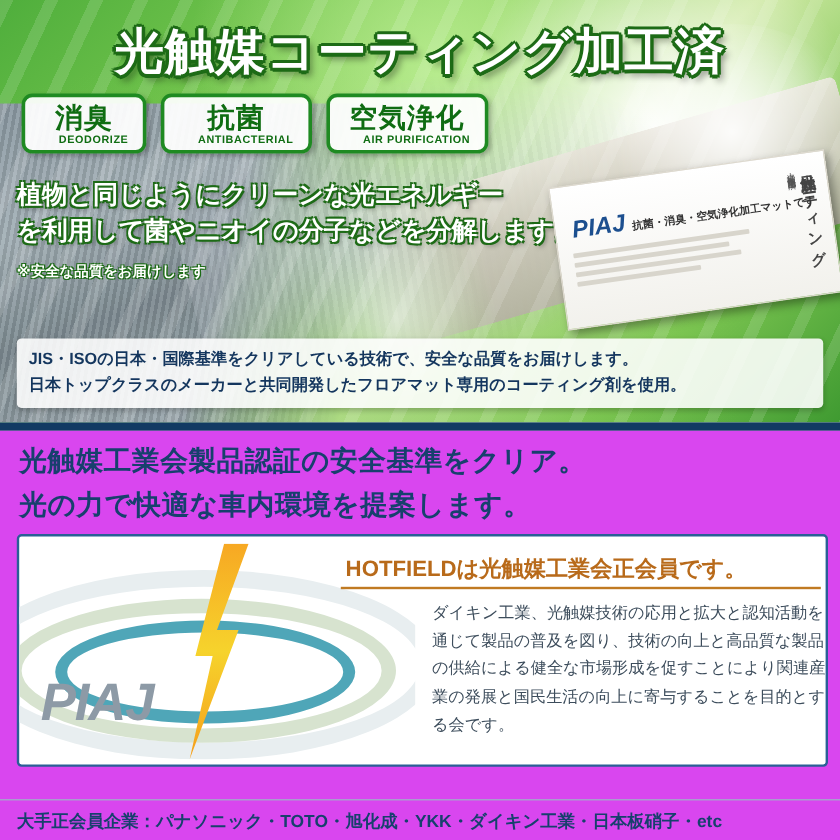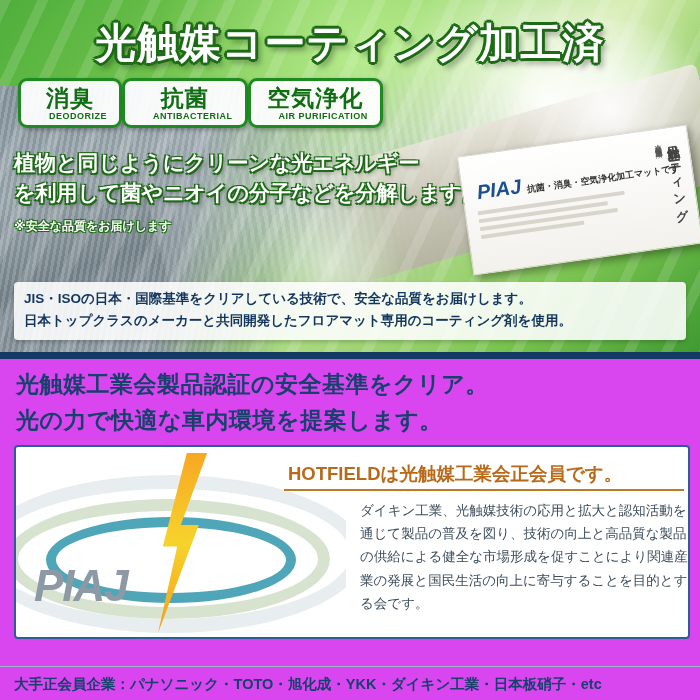--- a/index.html
+++ b/index.html
@@ -57,21 +57,21 @@
     position:absolute;left:0;top:16px;width:700px;text-align:center;
     font-size:41px;font-weight:bold;letter-spacing:1px;color:#ffffff;
     text-shadow:
       2px 2px 0 #1d6b16, -2px 2px 0 #1d6b16, 2px -2px 0 #1d6b16, -2px -2px 0 #1d6b16,
       0 3px 0 #1d6b16, 3px 0 0 #1d6b16, 0 -3px 0 #1d6b16, -3px 0 0 #1d6b16,
       4px 5px 6px rgba(0,0,0,.45);
     white-space:nowrap;
   }
 
   
-  .badges{position:absolute;left:18px;top:78px;display:flex;}
+  .badges{position:absolute;left:18px;top:78px;display:flex;gap:12px;}
   .badge{
     background:rgba(255,255,255,.93);
     border:3px solid #1f8a22;
     border-radius:9px;
     padding:5px 12px 4px;
     text-align:center;
     box-shadow:2px 2px 4px rgba(0,0,0,.28);
   }
   .badge .jp{font-size:23px;font-weight:bold;color:#0f6d12;line-height:1.05;letter-spacing:1px;}
   .badge .en{font-size:9px;font-weight:bold;color:#0f6d12;letter-spacing:.5px;margin-top:1px;padding-left:16px;}

